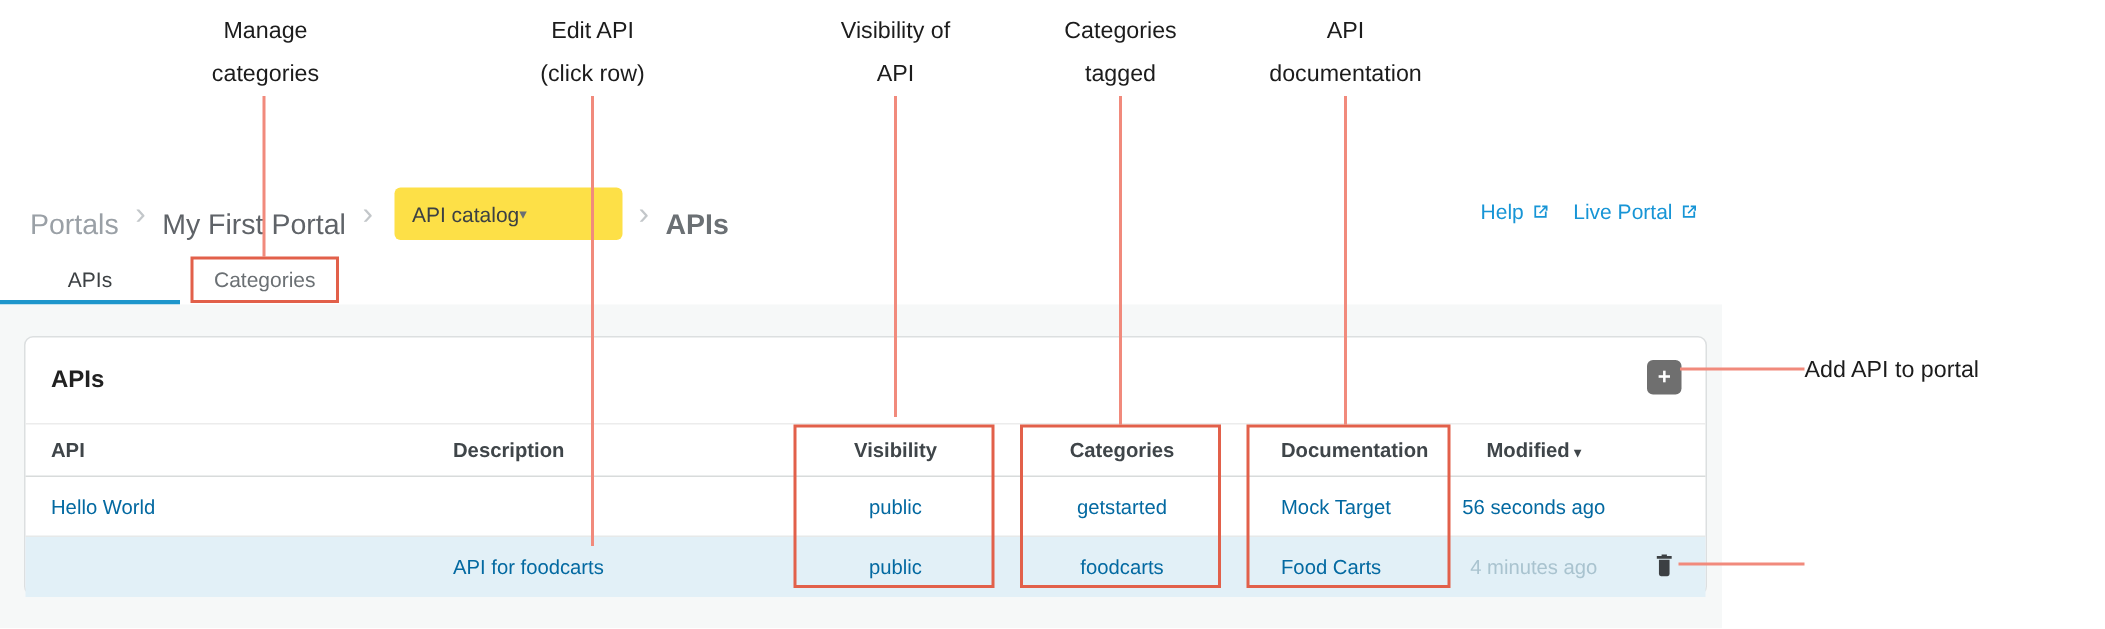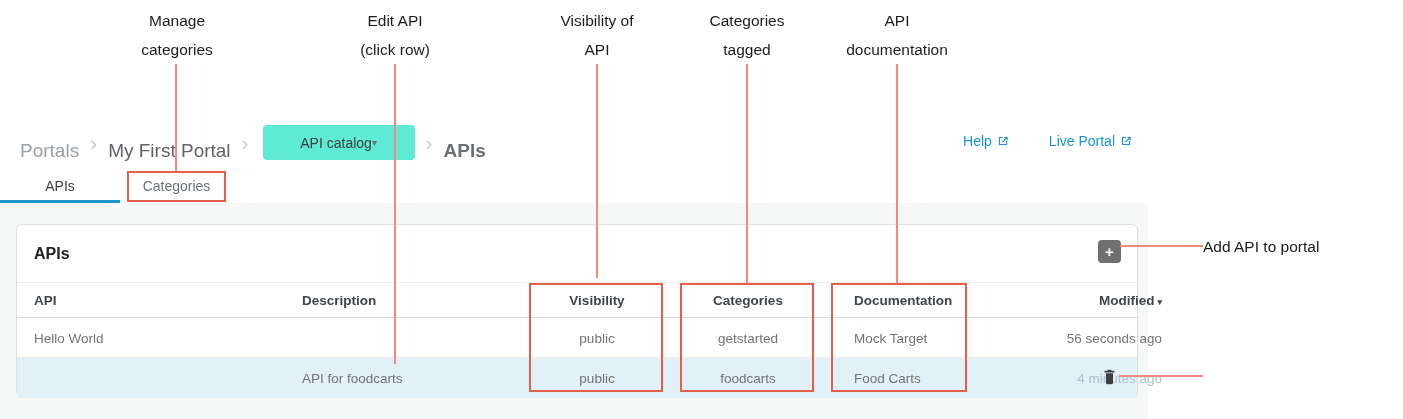--- a/index.html
+++ b/index.html
@@ -10,29 +10,29 @@
   .top-label { position:absolute; top:6px; width:160px; text-align:center;
                font-size:15.5px; line-height:29px; color:#1c1c1c; }
 
   
   .breadcrumb { position:absolute; left:20px; top:124px; height:37px; display:flex; align-items:center; }
   .crumb { font-size:19px;margin-top:16px; }
   .crumb-portals { color:#9aa0a6; }
   .crumb-portal-name { color:#5f6368; margin-left:11px; }
   .crumb-sep { color:#c3c7ca; font-size:21px; margin-left:11px; font-weight:300; }
   .crumb-current { color:#6b7074; font-weight:700; margin-left:11px; }
-  .dropdown { margin-left:14px; width:152px; height:35px; background:#5eead4; border-radius:4px;
-              display:flex; align-items:center; justify-content:center; padding:0 12px; cursor:pointer; }
+  .dropdown { margin-left:14px; width:152px; height:35px; background:#fde047; border-radius:4px;
+              display:flex; align-items:center; justify-content:flex-start; padding:0 12px; cursor:pointer; }
   .dropdown-text { font-size:14px; color:#3c4043; }
   .dropdown-caret { font-size:10px; color:#6b7074; }
 
   
   .header-links { position:absolute; top:133px; left:986px; width:147px; display:flex; gap:15px;
                   align-items:center; justify-content:flex-end; }
-  .hlink { display:flex; align-items:center; gap:4px; color:var(--link-blue); font-size:14px; cursor:pointer; white-space:nowrap;margin-left:24px; }
+  .hlink { display:flex; align-items:center; gap:4px; color:var(--link-blue); font-size:14px; cursor:pointer; white-space:nowrap; }
   .ext-icon svg { display:block; }
 
   
   .tabs { position:absolute; left:0; top:172px; height:31px; width:1148px; }
   .tab { position:absolute; top:0; height:28px; display:flex; align-items:center; justify-content:center;
          font-size:14px; cursor:pointer; }
   .tab-apis { left:0; width:120px; color:#3c4043; }
   .tab-categories { left:127px; width:99px; color:#6b7074; }
   .tab-underline { position:absolute; left:0; top:28px; width:120px; height:3px; background:var(--tab-blue); }
 
@@ -46,28 +46,28 @@
   .add-btn { position:absolute; left:1081px; top:15px; width:23px; height:23px; background:#6f6f6f;
              border-radius:4px; color:#fff; font-size:15px; font-weight:700; display:flex;
              align-items:center; justify-content:center; cursor:pointer; }
 
   .table { position:relative; }
   .trow { position:relative; }
   .thead { height:36px; border-top:1px solid #ececec; border-bottom:1px solid #d8dbdb; }
   .tdata { height:40px; }
   .row1 { border-bottom:1px solid #e6e9e9; }
   .row2 { background:var(--row-highlight); }
-  .cell { position:absolute; top:50%; transform:translateY(-50%); font-size:13.5px; color:#737373; white-space:nowrap; }
+  .cell { position:absolute; top:50%; transform:translateY(-50%); font-size:13.5px; color:#0369a1; white-space:nowrap; }
   .hcell { font-weight:700; color:#3f4549; }
   .c-api   { left:17px;  width:250px; text-align:left; }
   .c-desc  { left:285px; width:230px; text-align:left; }
   .c-vis   { left:513px; width:134px; text-align:center; }
   .c-cat   { left:664px; width:134px; text-align:center; }
   .c-doc   { left:837px; width:140px; text-align:left; }
-  .c-mod   { left:1010px; width:135px; text-align:right;padding-left:28px; }
+  .c-mod   { left:924px; width:135px; text-align:center;padding-left:28px; }
   .sort-caret { font-size:9px; color:#3f4549; margin-left:3px; }
   .mod-faded { color:#a9c3cf; }
   .trash-btn { position:absolute; left:1083px; top:50%; transform:translateY(-50%); cursor:pointer;
                width:18px; height:20px; display:flex; align-items:center; justify-content:center; }
 
   
   .ann-vline { position:absolute; width:2px; background:var(--annotation-line); }
   .ann-hline { position:absolute; height:2px; background:var(--annotation-line); }
   .ann-box { position:absolute; border:2px solid var(--annotation-red); background:transparent; }
   .side-label { position:absolute; font-size:15.5px; color:#1c1c1c; white-space:nowrap; }

